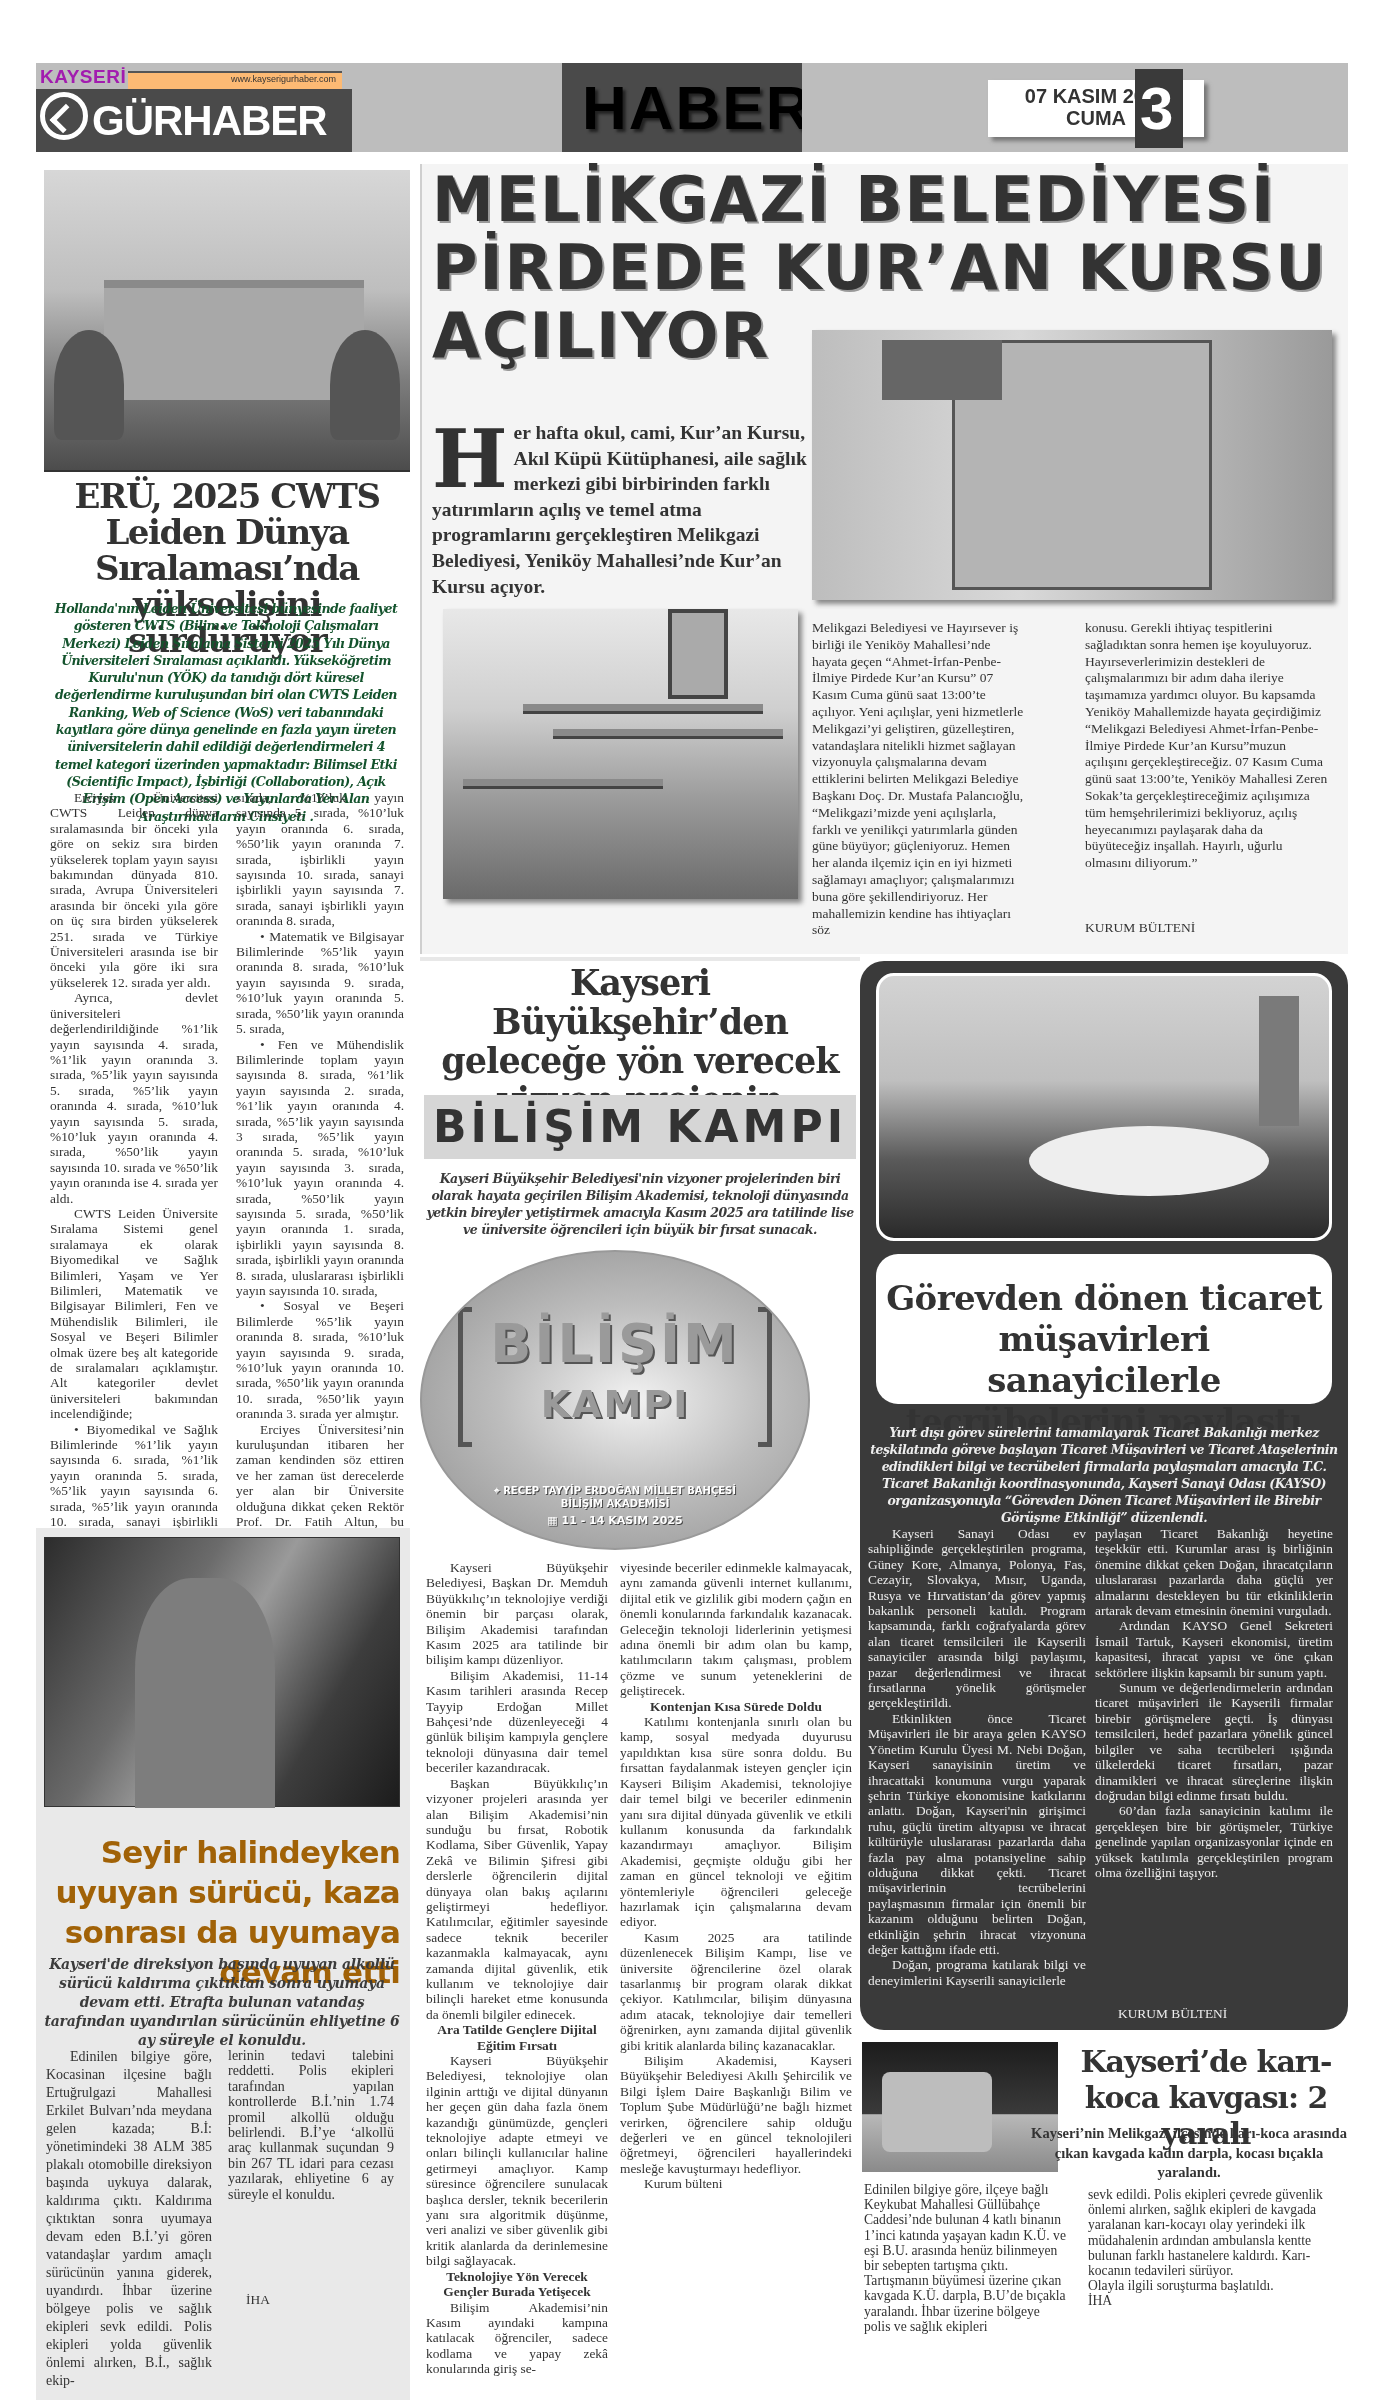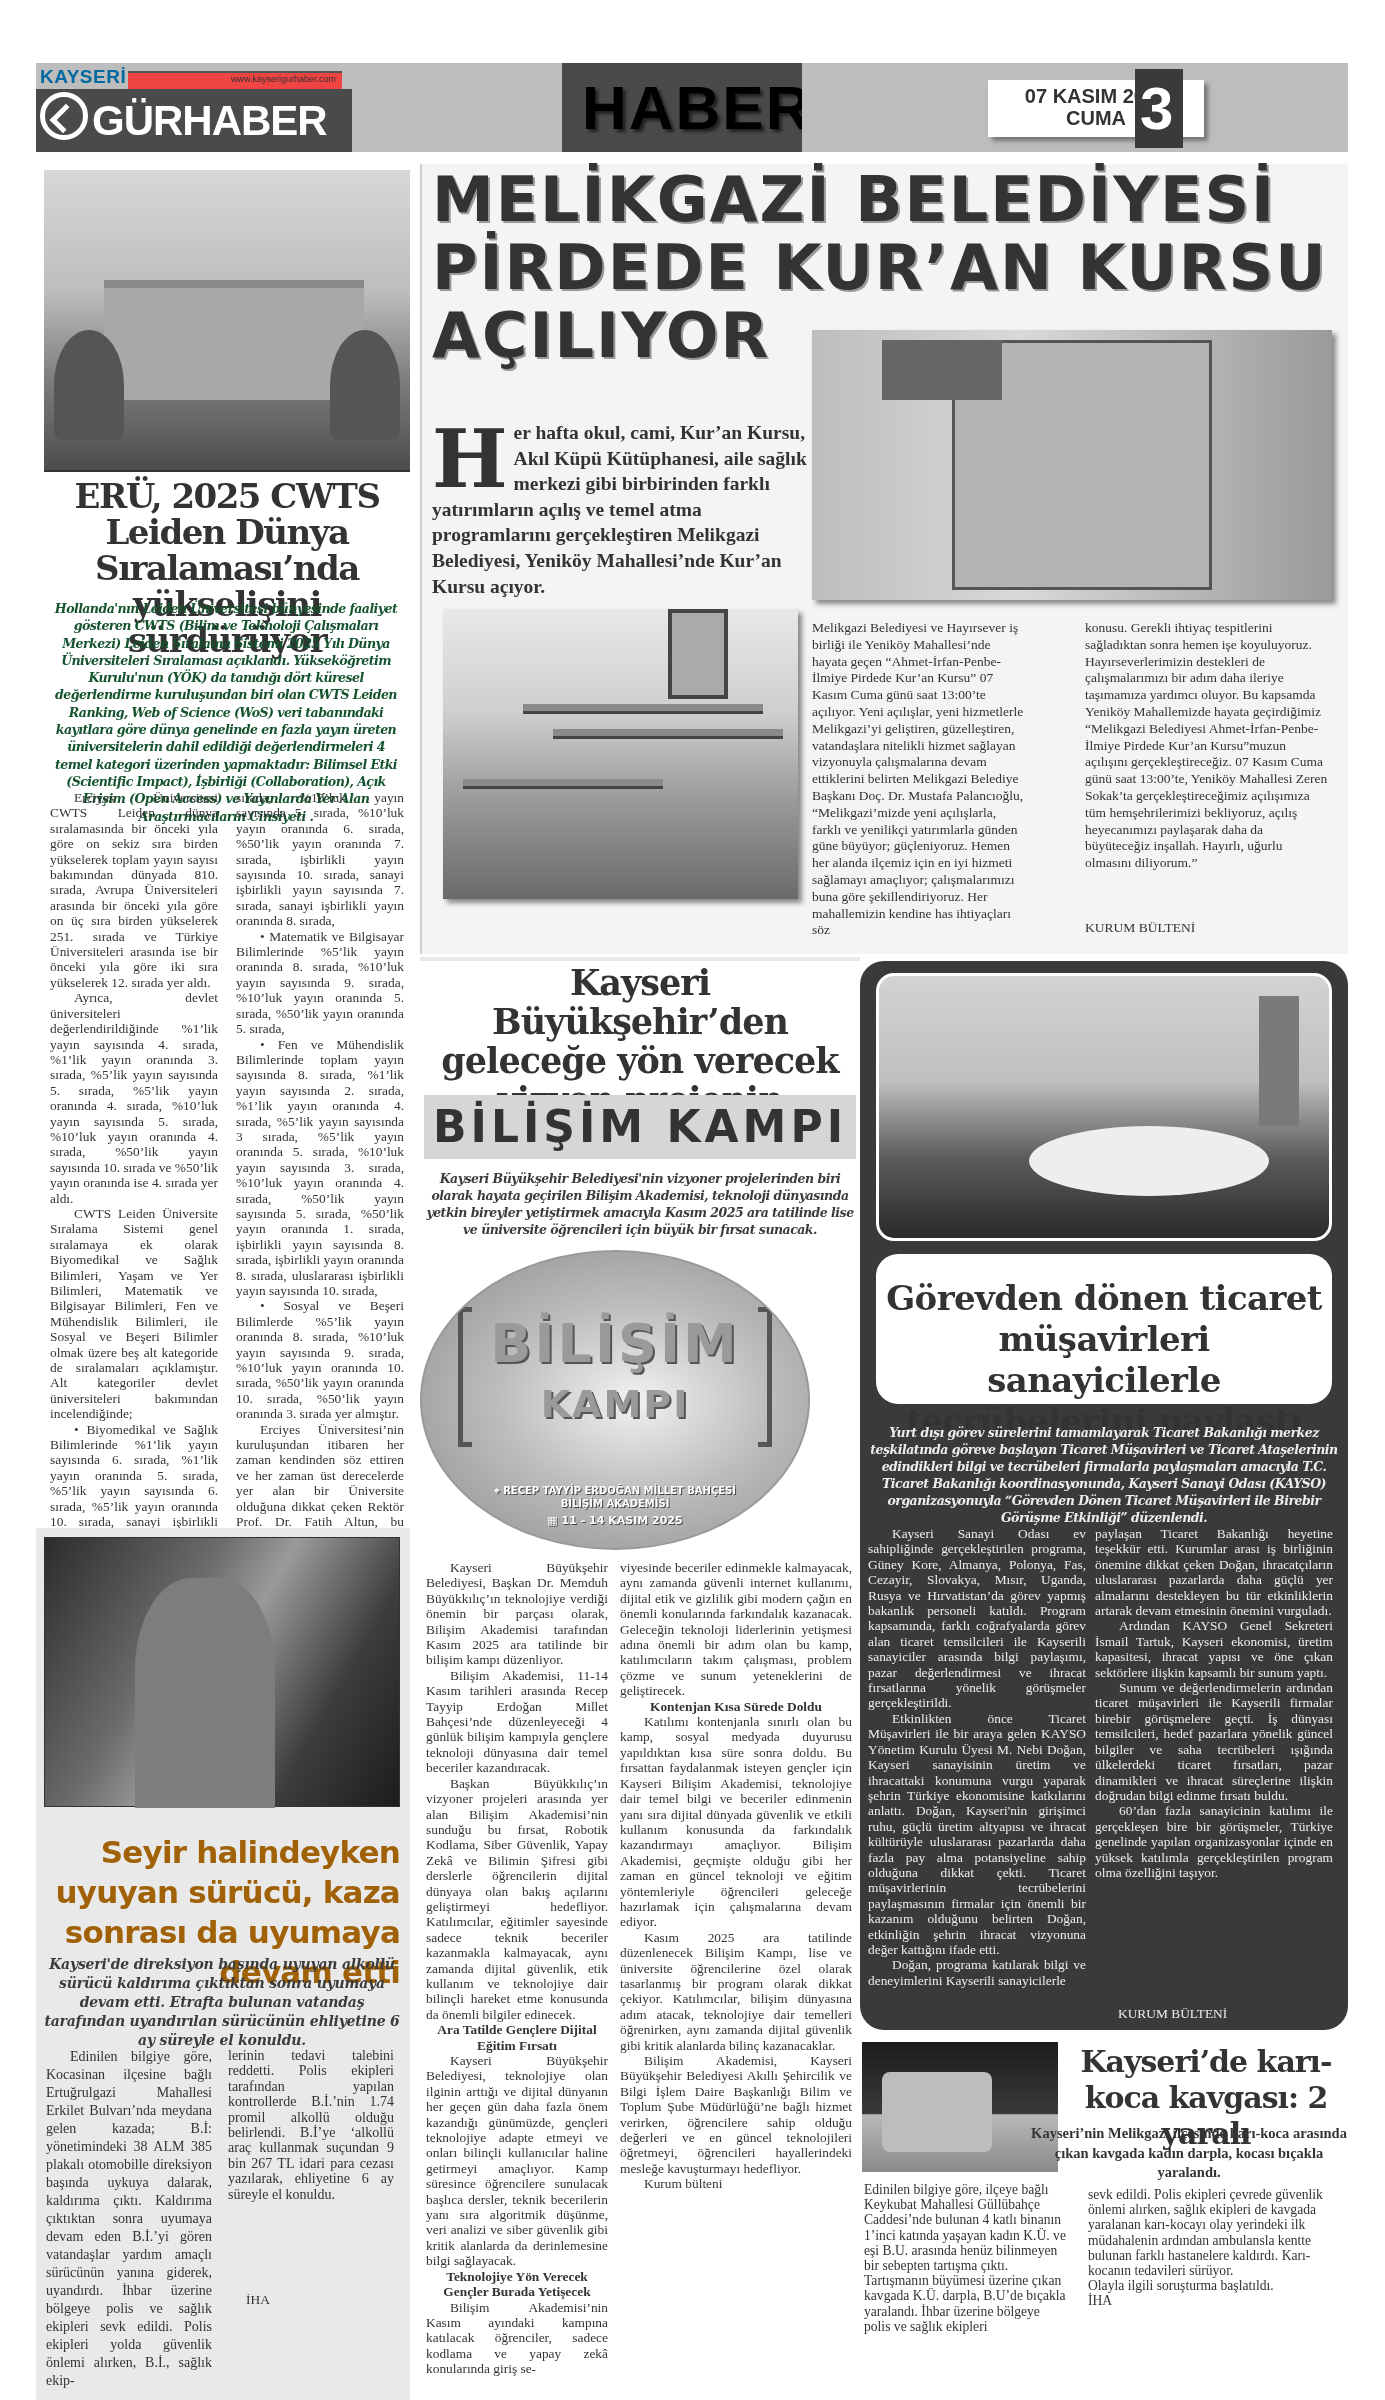--- a/index.html
+++ b/index.html
@@ -4,22 +4,22 @@
 <style>
   * { box-sizing: border-box; margin: 0; padding: 0; }
   html, body { width: 1385px; height: 2400px; background: #ffffff; overflow: hidden; }
   body { position: relative; font-family: "Liberation Serif", serif; color: #2b2b2b; }
 
   .abs { position: absolute; }
 
   
   .mast-bar { left: 36px; top: 63px; width: 625px; height: 89px; background: #bdbdbd; }
   .logo-box { left: 36px; top: 63px; width: 316px; height: 89px; }
-  .logo-kayseri { left: 40px; top: 66px; font: 700 19px "Liberation Sans", sans-serif; color: #0369a1; letter-spacing: 0.5px; }
-  .logo-url-bar { left: 128px; top: 71px; width: 214px; height: 18px; background: #ef4444; border-top: 2px solid #555; }
+  .logo-kayseri { left: 40px; top: 66px; font: 700 19px "Liberation Sans", sans-serif; color: #a21caf; letter-spacing: 0.5px; }
+  .logo-url-bar { left: 128px; top: 71px; width: 214px; height: 18px; background: #fdba74; border-top: 2px solid #555; }
   .logo-url { right: 6px; top: 1px; font: 9px "Liberation Sans", sans-serif; color: #333; }
   .logo-dark { left: 36px; top: 89px; width: 316px; height: 63px; background: #4a4a4a; }
   .logo-emblem { left: 40px; top: 92px; width: 48px; height: 48px; border: 5px solid #fff; border-radius: 50%; }
   .logo-emblem:before { content: ""; position: absolute; left: 8px; top: 12px; width: 18px; height: 14px; border-left: 5px solid #fff; border-top: 5px solid #fff; transform: rotate(-45deg); }
   .logo-name { left: 92px; top: 97px; font: 900 42px "Liberation Sans", sans-serif; color: #fff; letter-spacing: -1px; text-align: center; }
 
   .haber-box { left: 562px; top: 63px; width: 240px; height: 89px; background: #4a4a4a; }
   .haber-text { left: 582px; top: 72px; font: 900 62px "Liberation Sans", sans-serif; color: #000000; letter-spacing: 2px; text-shadow: 3px 3px 3px #222; }
   .right-bar { left: 802px; top: 63px; width: 546px; height: 89px; background: #bdbdbd; }
   .date-box { left: 988px; top: 80px; width: 216px; height: 57px; background: #fff; box-shadow: 4px 4px 4px #777; text-align: center; padding-top: 5px; }

